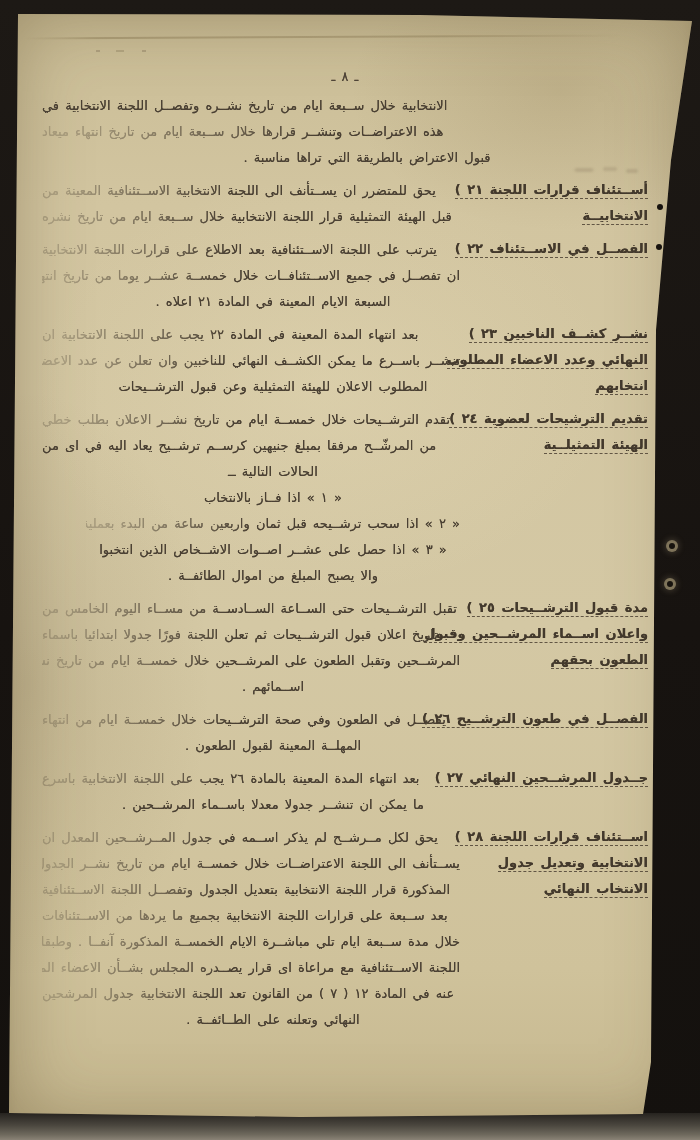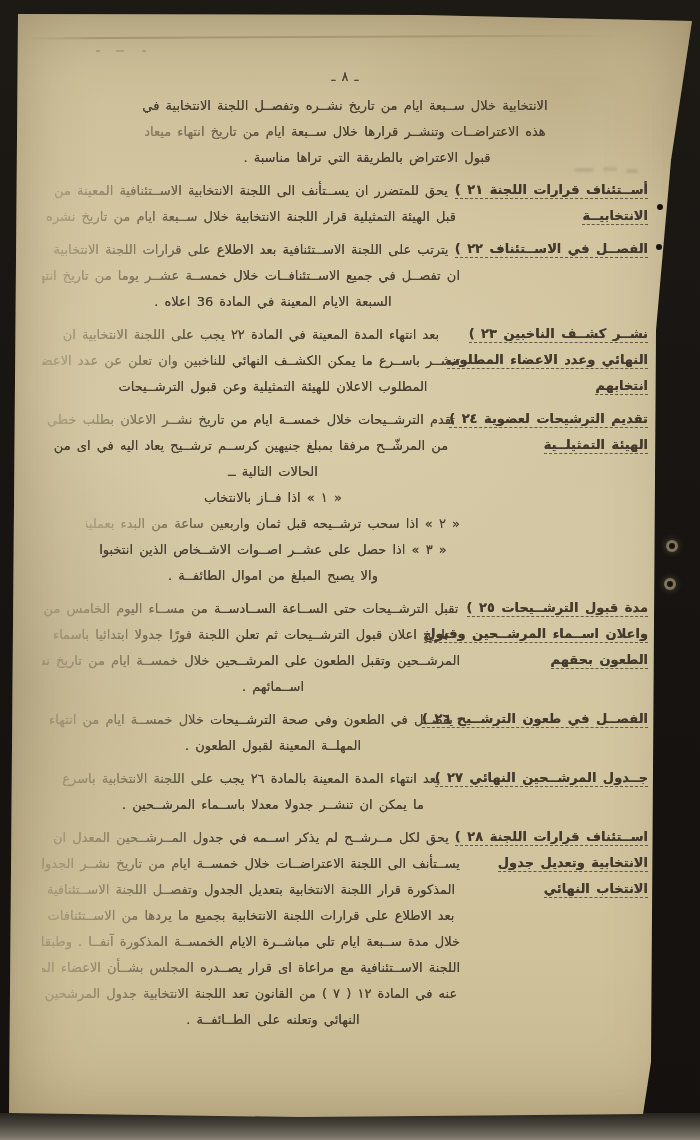--- a/index.html
+++ b/index.html
@@ -47,21 +47,21 @@
   }
   .edge-dot{position:absolute;z-index:4;width:6px;height:6px;border-radius:50%;background:#17130e;}
   .edge-dot.halo{box-shadow:0 0 0 3px rgba(190,175,135,.55),0 0 6px 4px rgba(190,175,135,.25);}
   .content{
     position:relative;z-index:3;direction:rtl;
     padding:64px 52px 0 42px;
     color:#4a4033;font-size:13px;word-spacing:2px;
     text-shadow:0 0 .5px rgba(74,64,51,.9);
   }
   .pageno{height:26px;line-height:26px;text-align:center;margin-bottom:3px;letter-spacing:2px;color:#4f4437;}
-  .bline{height:26px;line-height:26px;text-align:center;white-space:nowrap;}
+  .bline{height:26px;line-height:26px;text-align:left;white-space:nowrap;}
   .bline.c{text-align:center;margin-left:44px;}
   .bline.f{
     -webkit-mask-image:linear-gradient(to left,#000 55%,rgba(0,0,0,.28) 96%);
             mask-image:linear-gradient(to left,#000 55%,rgba(0,0,0,.28) 96%);
   }
   .article{display:flex;align-items:flex-start;margin-top:7px;}
   .mhead{width:188px;flex:0 0 auto;}
   .mh-line{display:block;height:26px;line-height:23px;text-align:right;white-space:nowrap;}
   .mh-line > span{
     font-weight:700;color:#43392c;
@@ -96,21 +96,21 @@
               <div class="bline f">قبل الهيئة التمثيلية قرار اللجنة الانتخابية خلال ســبعة ايام من تاريخ نشره</div>
             </div>
           </div>
           <div class="article">
             <div class="mhead">
               <span class="mh-line"><span>الفصــل في الاســتئناف  ٢٢ )</span></span>
             </div>
             <div class="abody">
               <div class="bline f">يترتب على اللجنة الاســتئنافية بعد الاطلاع على قرارات اللجنة الانتخابية</div>
               <div class="bline f">ان تفصــل في جميع الاســتئنافــات خلال خمســة عشــر يوما من تاريخ انتهاء</div>
-              <div class="bline c">السبعة الايام المعينة في المادة 36 اعلاه .</div>
+              <div class="bline c">السبعة الايام المعينة في المادة ٢١ اعلاه .</div>
             </div>
           </div>
           <div class="article">
             <div class="mhead">
               <span class="mh-line"><span>نشــر كشــف الناخبين  ٢٣ )</span></span>
               <span class="mh-line"><span>النهائي وعدد الاعضاء المطلوب</span></span>
               <span class="mh-line"><span>انتخابهم</span></span>
             </div>
             <div class="abody">
               <div class="bline f">بعد انتهاء المدة المعينة في المادة ٢٢ يجب على اللجنة الانتخابية ان</div>
@@ -167,21 +167,21 @@
           <div class="article">
             <div class="mhead">
               <span class="mh-line"><span>اســتئناف قرارات اللجنة  ٢٨ )</span></span>
               <span class="mh-line"><span>الانتخابية وتعديل جدول</span></span>
               <span class="mh-line"><span>الانتخاب النهائي</span></span>
             </div>
             <div class="abody">
               <div class="bline f">يحق لكل مــرشــح لم يذكر اســمه في جدول المــرشــحين المعدل ان</div>
               <div class="bline f">يســتأنف الى اللجنة الاعتراضــات خلال خمســة ايام من تاريخ نشــر الجدول</div>
               <div class="bline f">المذكورة قرار اللجنة الانتخابية بتعديل الجدول وتفصــل اللجنة الاســتئنافية</div>
-              <div class="bline f">بعد الاطلاع على قرارات اللجنة الانتخابية بجميع ما يردها من الاســتئنافات</div>
+              <div class="bline f">بعد ســبعة على قرارات اللجنة الانتخابية بجميع ما يردها من الاســتئنافات</div>
               <div class="bline f">خلال مدة ســبعة ايام تلي مباشــرة الايام الخمســة المذكورة آنفــا . وطبقا لقرارات</div>
               <div class="bline f">اللجنة الاســتئنافية مع مراعاة اى قرار يصــدره المجلس بشــأن الاعضاء المنصوص</div>
               <div class="bline f">عنه في المادة ١٢ ( ٧ ) من القانون تعد اللجنة الانتخابية جدول المرشحين</div>
               <div class="bline c">النهائي وتعلنه على الطــائفــة .</div>
             </div>
           </div>
         </div>
     </div>
   </div>
   <div class="edge-dot" style="left:657px;top:204px;"></div>

